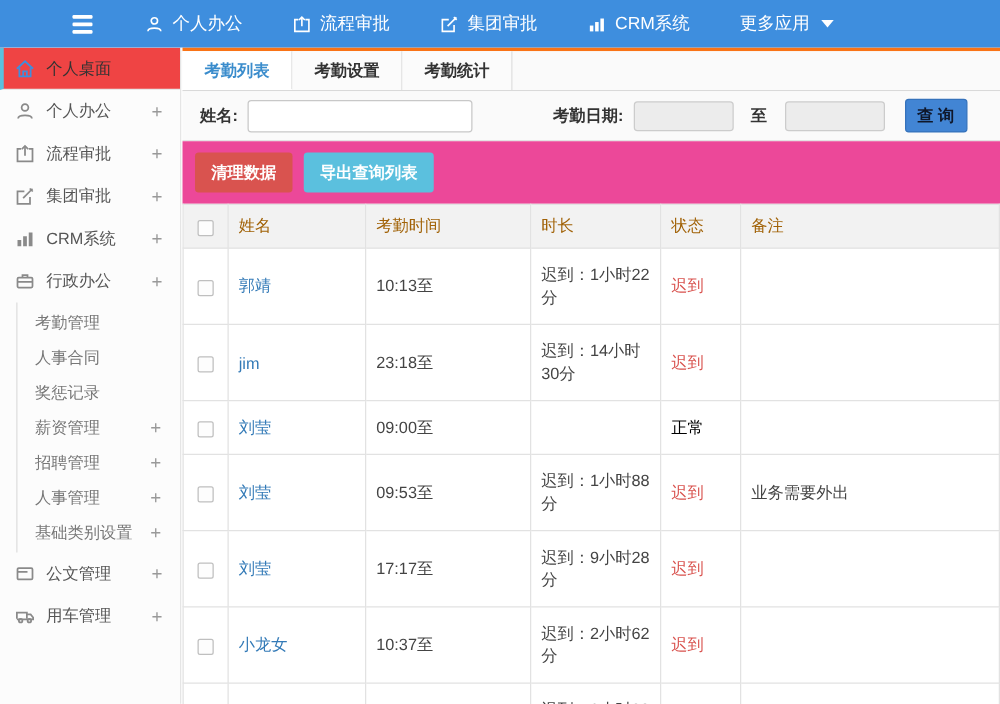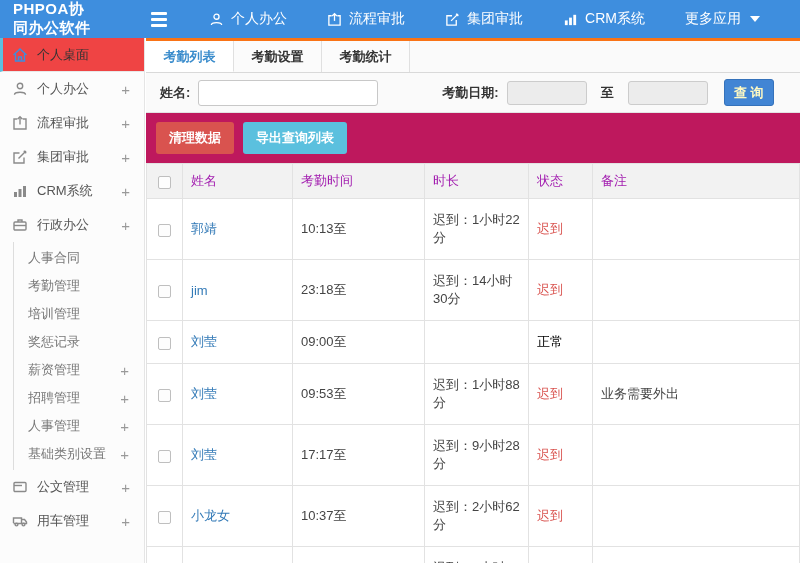--- a/index.html
+++ b/index.html
@@ -44,50 +44,49 @@
 
   .filterbar { height:40px; background:#fafafa; border-bottom:1px solid #e3e3e3;
     display:flex; align-items:center; padding:0 14px; font-size:13px; font-weight:bold; color:#333; }
   .filterbar label { white-space:nowrap; }
   .inp-name { width:180px; height:26px; border:1px solid #c8c8c8; border-radius:3px;
     margin-left:8px; background:#fff; padding:0 6px; font-size:13px; }
   .lbl-date { margin-left:64px; }
   .inp-date { width:80px; height:24px; border:1px solid #ccc; border-radius:3px;
     background:#ececec; margin-left:8px; padding:0 6px; font-size:13px; }
   .to { margin:0 6px 0 14px; font-weight:bold; }
-  .btn-query { width:50px; height:27px; margin-left:16px; background:#4285d4; color:#fef9c3;
+  .btn-query { width:50px; height:27px; margin-left:16px; background:#4285d4; color:#0f172a;
     border:1px solid #3572bb; border-radius:3px; font-size:13px; font-weight:bold; cursor:pointer; }
 
-  .toolbar { padding:9px 10px; background:#be185d; display:flex; gap:9px; }
+  .toolbar { padding:9px 10px; background:#ec4899; display:flex; gap:9px; }
   .btn { border:none; border-radius:3px; color:#fff; font-size:13px; font-weight:bold;
     padding:7px 13px; cursor:pointer; }
   .btn-danger { background:#d9534f; }
   .btn-info { background:#5bc0de;font-family:Liberation Serif, serif; }
 
   table { width:100%; border-collapse:collapse; table-layout:fixed; font-size:13px; }
   th, td { border:1px solid #e2e2e2; text-align:left; vertical-align:middle; }
-  th { background:#f2f2f2; color:#a21caf; font-weight:normal; padding:8px; height:30px; }
+  th { background:#f2f2f2; color:#a16207; font-weight:normal; padding:8px; height:30px; }
   td { padding:12px 8px; color:#444; }
   table .c-check { width:36px; text-align:center; }
   table .c-name  { width:110px; }
   table .c-time  { width:132px; }
   table .c-dur   { width:104px; }
   table .c-stat  { width:64px; }
   .name-link { color:#337ab7; text-decoration:none; cursor:pointer; }
   .dur { white-space:pre-line; line-height:18px; }
   .st-late { color:#d9534f; }
   .st-normal { color:#000000; }
   .cb { display:inline-block; width:13px; height:13px; border:1px solid #bfbfbf;
     border-radius:2px; background:#fdfdfd; cursor:pointer; vertical-align:middle; }
 </style>
 </head>
 <body>
 
 <div class="topbar">
-  <div class="brand">PHPOA协同办公软件</div>
   <div class="hamburger">
       <span></span>
       <span></span>
       <span></span>
     </div>
   <div class="topnav">
     <div class="topnav-item">
       <span>
         <svg width="15" height="15" viewBox="0 0 16 16" fill="none" stroke="#fff" stroke-width="1.4">
           <circle cx="8" cy="5" r="2.7"></circle>
@@ -202,29 +201,25 @@
           <path d="M2 8.5h12"></path>
         </svg>
     </span>
     <span>行政办公</span>
     <span class="toggle">+</span>
   </div>
 
 
   <div class="submenu">
     <div class="sub-item">
-      <span>人事合同</span>
-      <span class="toggle"></span>
-    </div>
-    <div class="sub-item">
       <span>考勤管理</span>
       <span class="toggle"></span>
     </div>
     <div class="sub-item">
-      <span>培训管理</span>
+      <span>人事合同</span>
       <span class="toggle"></span>
     </div>
     <div class="sub-item">
       <span>奖惩记录</span>
       <span class="toggle"></span>
     </div>
     <div class="sub-item">
       <span>薪资管理</span>
       <span class="toggle">+</span>
     </div>

